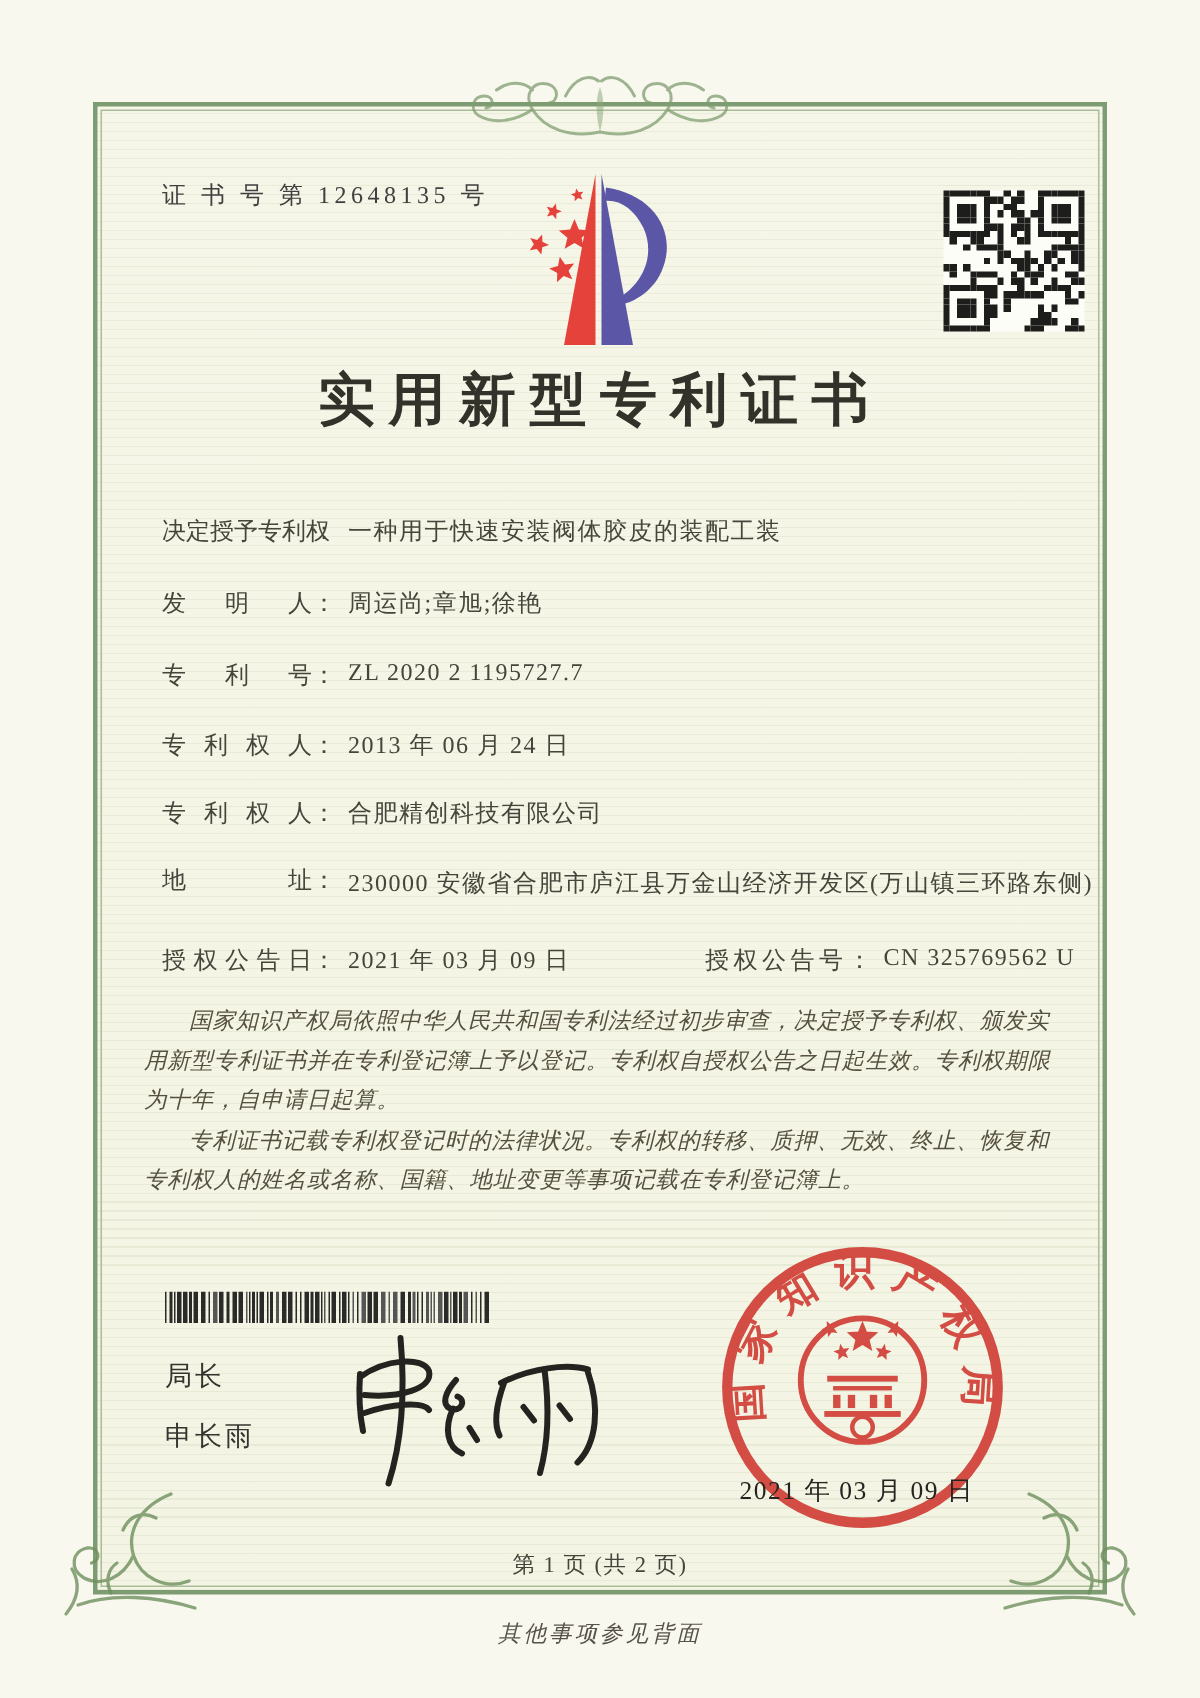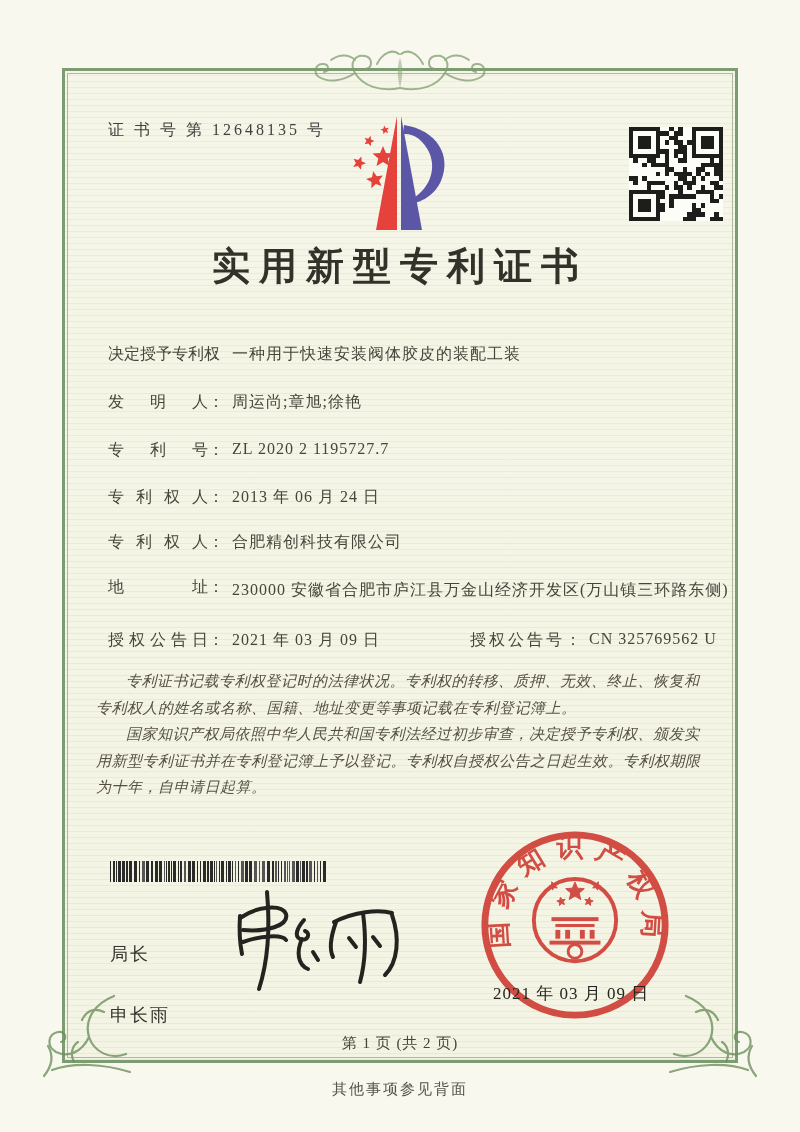--- a/index.html
+++ b/index.html
@@ -60,33 +60,33 @@
   }
   .paras p{margin:0;text-indent:2em;}
   
   .barcode{
     position:absolute;left:110px;top:861px;width:222px;height:21px;
     font-size:0;white-space:nowrap;overflow:hidden;
   }
   .barcode i{display:inline-block;height:100%;background:#2a2a28;}
   .signer{position:absolute;left:110px;top:905px;font-size:18px;color:#35342e;
     font-family:"Liberation Sans","DejaVu Sans",sans-serif;}
-  .signer div{margin-bottom:16px;letter-spacing:2px;margin-top:37px;}
+  .signer div{margin-bottom:16px;letter-spacing:2px;}
   .signature{position:absolute;left:212px;top:876px;}
   .seal{position:absolute;left:477px;top:827px;}
   .seal-date{
     position:absolute;left:493px;top:982px;font-size:17px;color:#262420;letter-spacing:1px;
   }
   .page-info{
     position:absolute;left:0;top:1034px;width:800px;text-align:center;
     font-size:15px;color:#45443a;letter-spacing:1px;
   }
   .footer-note{
     position:absolute;left:0;top:1080px;width:800px;text-align:center;
-    font-size:15px;color:#56524a;letter-spacing:2px;
+    font-size:15px;color:#56524a;font-style:italic;letter-spacing:2px;
   }
 </style>
 </head>
 <body>
 
 <div class="frame">
   <div class="frame-inner"></div>
 </div>
 
 <svg class="orn orn-top" width="230" height="52" viewBox="0 0 230 52">
@@ -610,22 +610,22 @@
   </div>
   <div class="frow" style="top:630px">
     <span class="flabel">授权公告日</span><span class="fcolon">：</span><span class="fvalue">2021 年 03 月 09 日</span>
   </div>
   <div class="frow2" style="top:630px;left:362px">
     <span style="letter-spacing:3px">授权公告号</span><span class="fcolon">：</span><span class="fvalue">CN 325769562 U</span>
   </div>
 </div>
 
 <div class="paras">
+  <p>国家知识产权局依照中华人民共和国专利法经过初步审查，决定授予专利权、颁发实用新型专利证书并在专利登记簿上予以登记。专利权自授权公告之日起生效。专利权期限为十年，自申请日起算。</p>
   <p>专利证书记载专利权登记时的法律状况。专利权的转移、质押、无效、终止、恢复和专利权人的姓名或名称、国籍、地址变更等事项记载在专利登记簿上。</p>
-  <p>国家知识产权局依照中华人民共和国专利法经过初步审查，决定授予专利权、颁发实用新型专利证书并在专利登记簿上予以登记。专利权自授权公告之日起生效。专利权期限为十年，自申请日起算。</p>
 </div>
 
 <div class="barcode" id="barcode"><i style="width: 1px; margin-right: 2px;"></i><i style="width: 2px; margin-right: 1px;"></i><i style="width: 1px; margin-right: 1px;"></i><i style="width: 3px; margin-right: 1px;"></i><i style="width: 3px; margin-right: 1px;"></i><i style="width: 2px; margin-right: 1px;"></i><i style="width: 3px; margin-right: 2px;"></i><i style="width: 3px; margin-right: 2px;"></i><i style="width: 1px; margin-right: 2px;"></i><i style="width: 3px; margin-right: 1px; background: rgb(85, 85, 85);"></i><i style="width: 3px; margin-right: 2px;"></i><i style="width: 2px; margin-right: 2px;"></i><i style="width: 3px; margin-right: 1px;"></i><i style="width: 3px; margin-right: 2px;"></i><i style="width: 1px; margin-right: 1px; background: rgb(85, 85, 85);"></i><i style="width: 1px; margin-right: 1px;"></i><i style="width: 2px; margin-right: 1px;"></i><i style="width: 1px; margin-right: 1px;"></i><i style="width: 3px; margin-right: 2px;"></i><i style="width: 1px; margin-right: 1px;"></i><i style="width: 2px; margin-right: 2px;"></i><i style="width: 2px; margin-right: 2px; background: rgb(85, 85, 85);"></i><i style="width: 3px; margin-right: 1px;"></i><i style="width: 3px; margin-right: 2px;"></i><i style="width: 1px; margin-right: 2px;"></i><i style="width: 1px; margin-right: 2px;"></i><i style="width: 3px; margin-right: 1px;"></i><i style="width: 2px; margin-right: 1px;"></i><i style="width: 3px; margin-right: 1px;"></i><i style="width: 1px; margin-right: 1px;"></i><i style="width: 1px; margin-right: 2px; background: rgb(85, 85, 85);"></i><i style="width: 1px; margin-right: 1px;"></i><i style="width: 3px; margin-right: 2px;"></i><i style="width: 1px; margin-right: 1px;"></i><i style="width: 3px; margin-right: 1px;"></i><i style="width: 1px; margin-right: 2px;"></i><i style="width: 1px; margin-right: 2px; background: rgb(85, 85, 85);"></i><i style="width: 1px; margin-right: 2px;"></i><i style="width: 3px; margin-right: 1px; background: rgb(85, 85, 85);"></i><i style="width: 3px; margin-right: 1px;"></i><i style="width: 3px; margin-right: 2px;"></i><i style="width: 3px; margin-right: 2px; background: rgb(85, 85, 85);"></i><i style="width: 1px; margin-right: 2px; background: rgb(85, 85, 85);"></i><i style="width: 3px; margin-right: 2px; background: rgb(85, 85, 85);"></i><i style="width: 3px; margin-right: 2px;"></i><i style="width: 2px; margin-right: 1px;"></i><i style="width: 2px; margin-right: 1px; background: rgb(85, 85, 85);"></i><i style="width: 1px; margin-right: 2px;"></i><i style="width: 1px; margin-right: 2px;"></i><i style="width: 2px; margin-right: 1px; background: rgb(85, 85, 85);"></i><i style="width: 1px; margin-right: 1px; background: rgb(85, 85, 85);"></i><i style="width: 1px; margin-right: 2px; background: rgb(85, 85, 85);"></i><i style="width: 3px; margin-right: 1px; background: rgb(85, 85, 85);"></i><i style="width: 3px; margin-right: 1px;"></i><i style="width: 1px; margin-right: 1px; background: rgb(85, 85, 85);"></i><i style="width: 3px; margin-right: 1px;"></i><i style="width: 2px; margin-right: 1px;"></i><i style="width: 3px; margin-right: 2px; background: rgb(85, 85, 85);"></i><i style="width: 1px; margin-right: 2px;"></i><i style="width: 1px; margin-right: 2px; background: rgb(85, 85, 85);"></i><i style="width: 1px; margin-right: 2px;"></i><i style="width: 3px; margin-right: 1px;"></i></div>
 
 <div class="signer">
   <div>局长</div>
   <div>申长雨</div>
 </div>
 
 <svg class="signature" width="218" height="120" viewBox="0 0 218 120">

